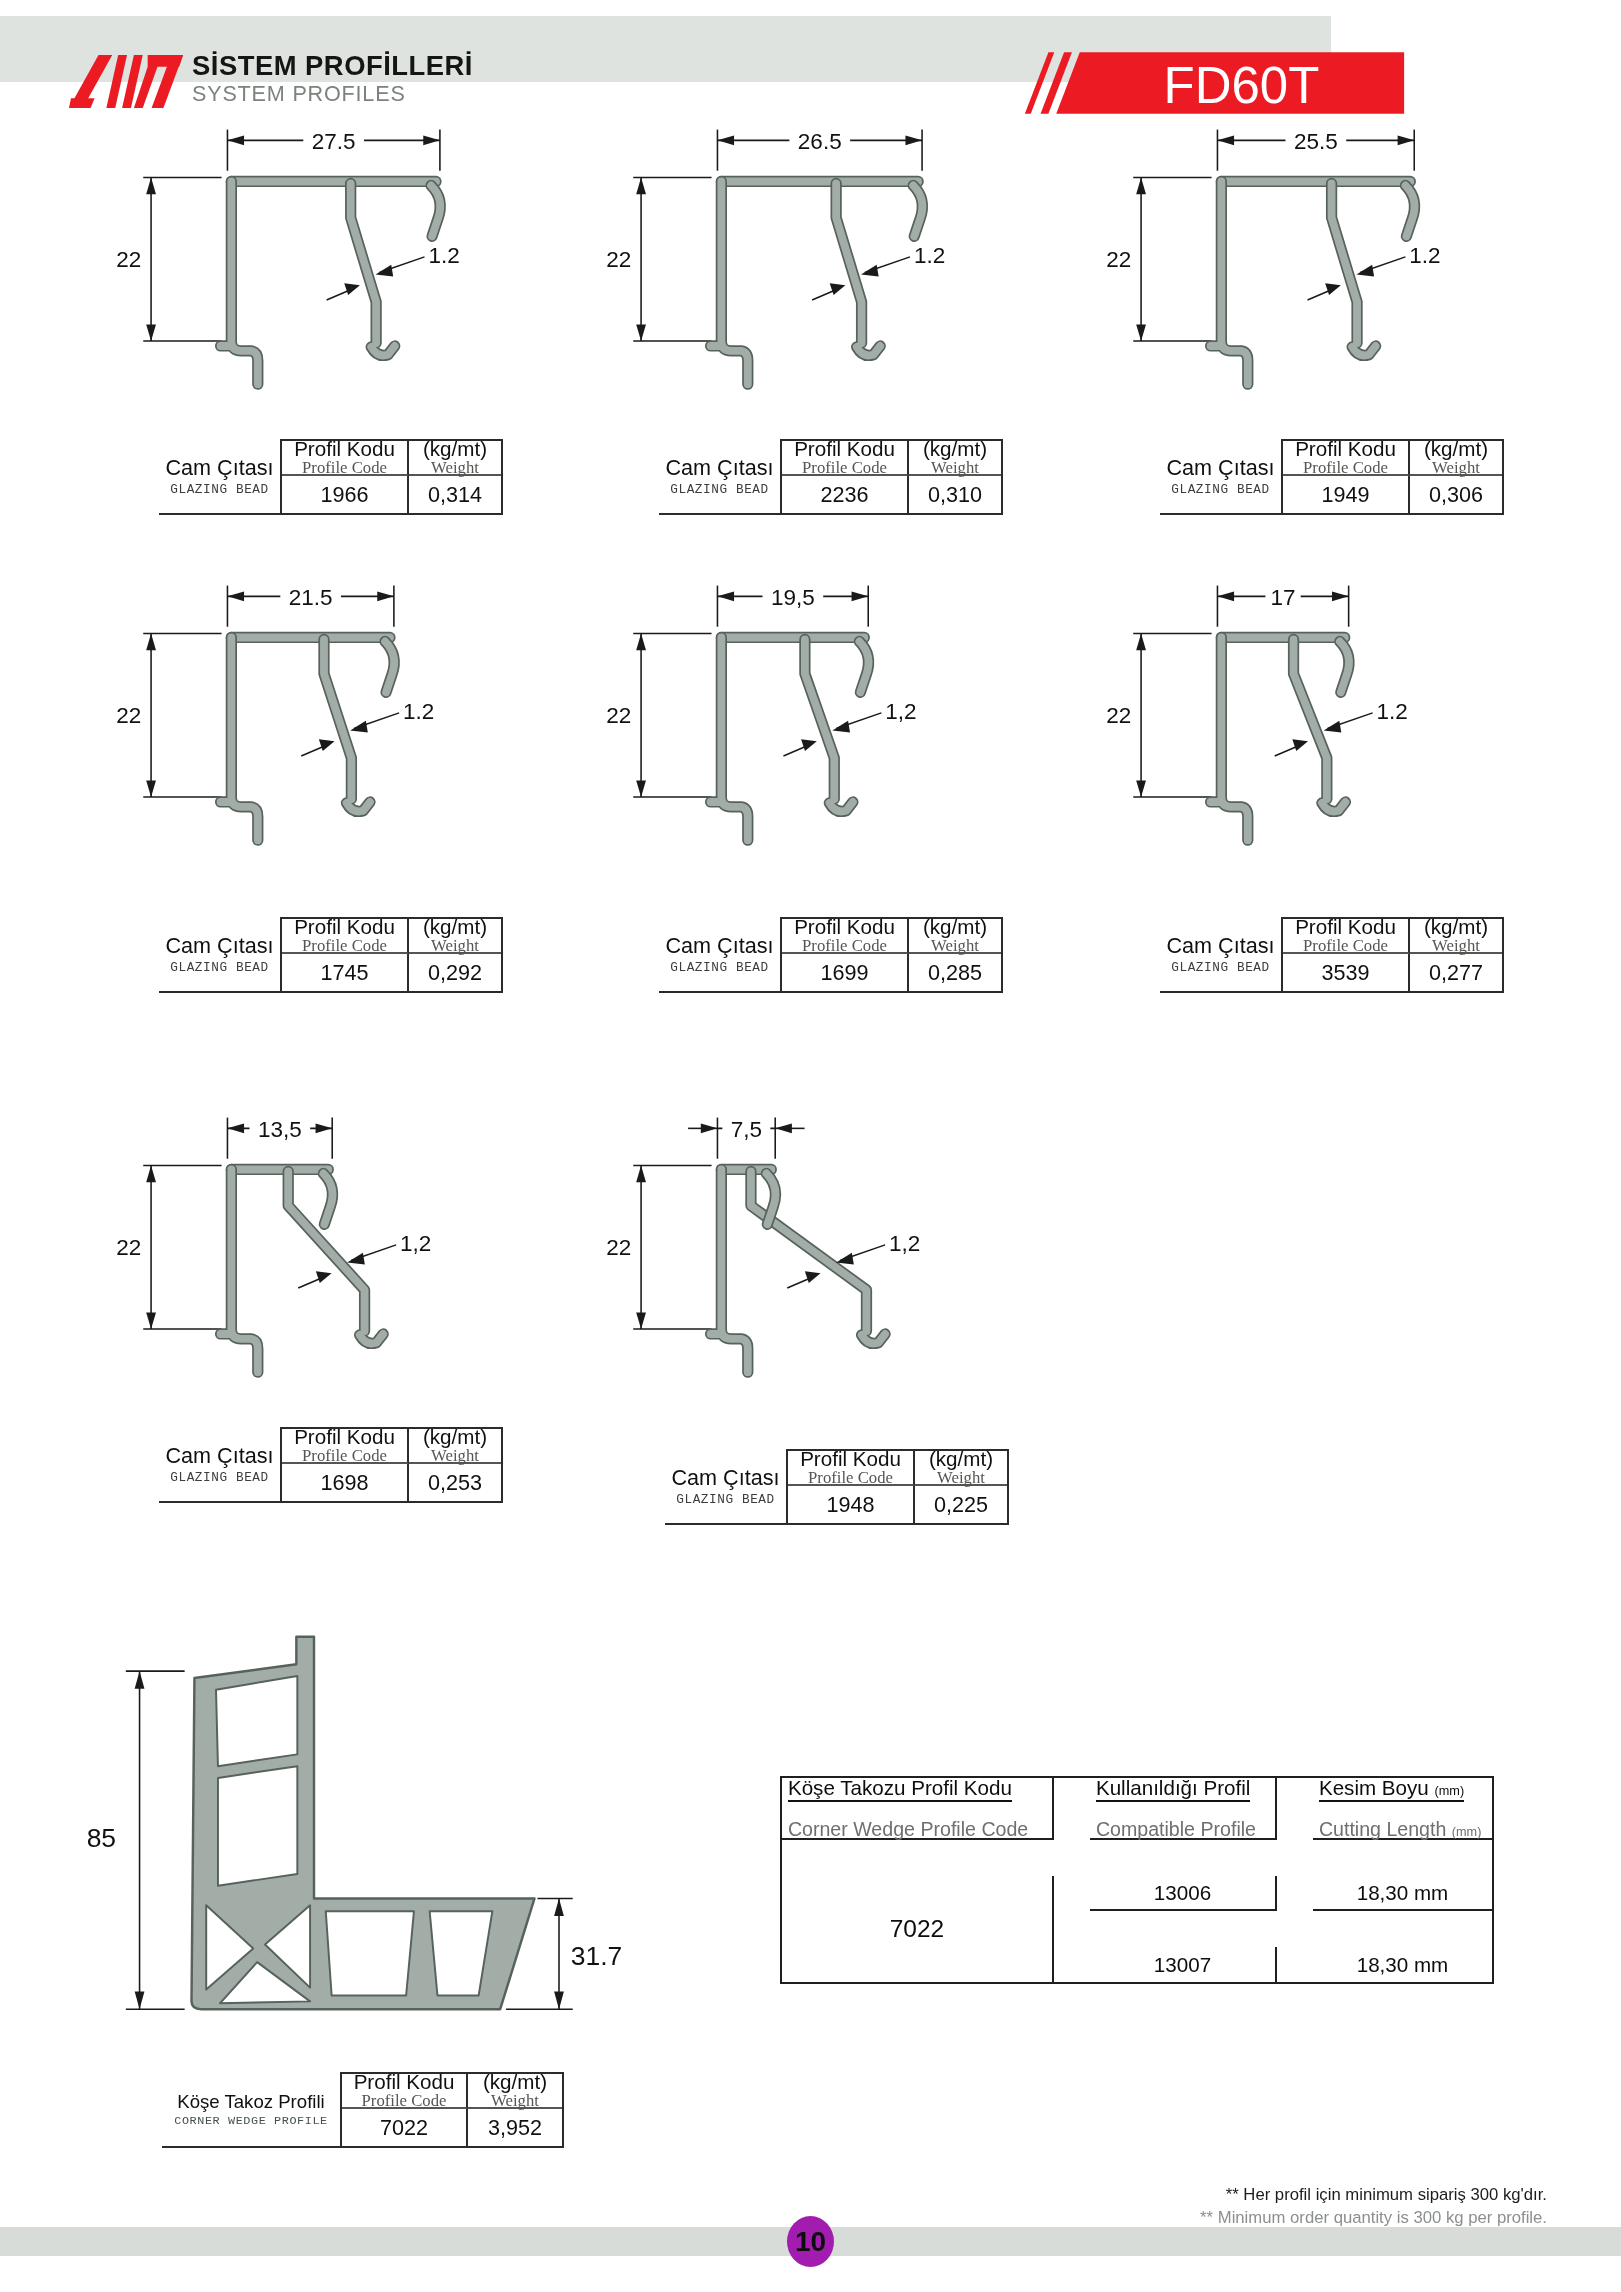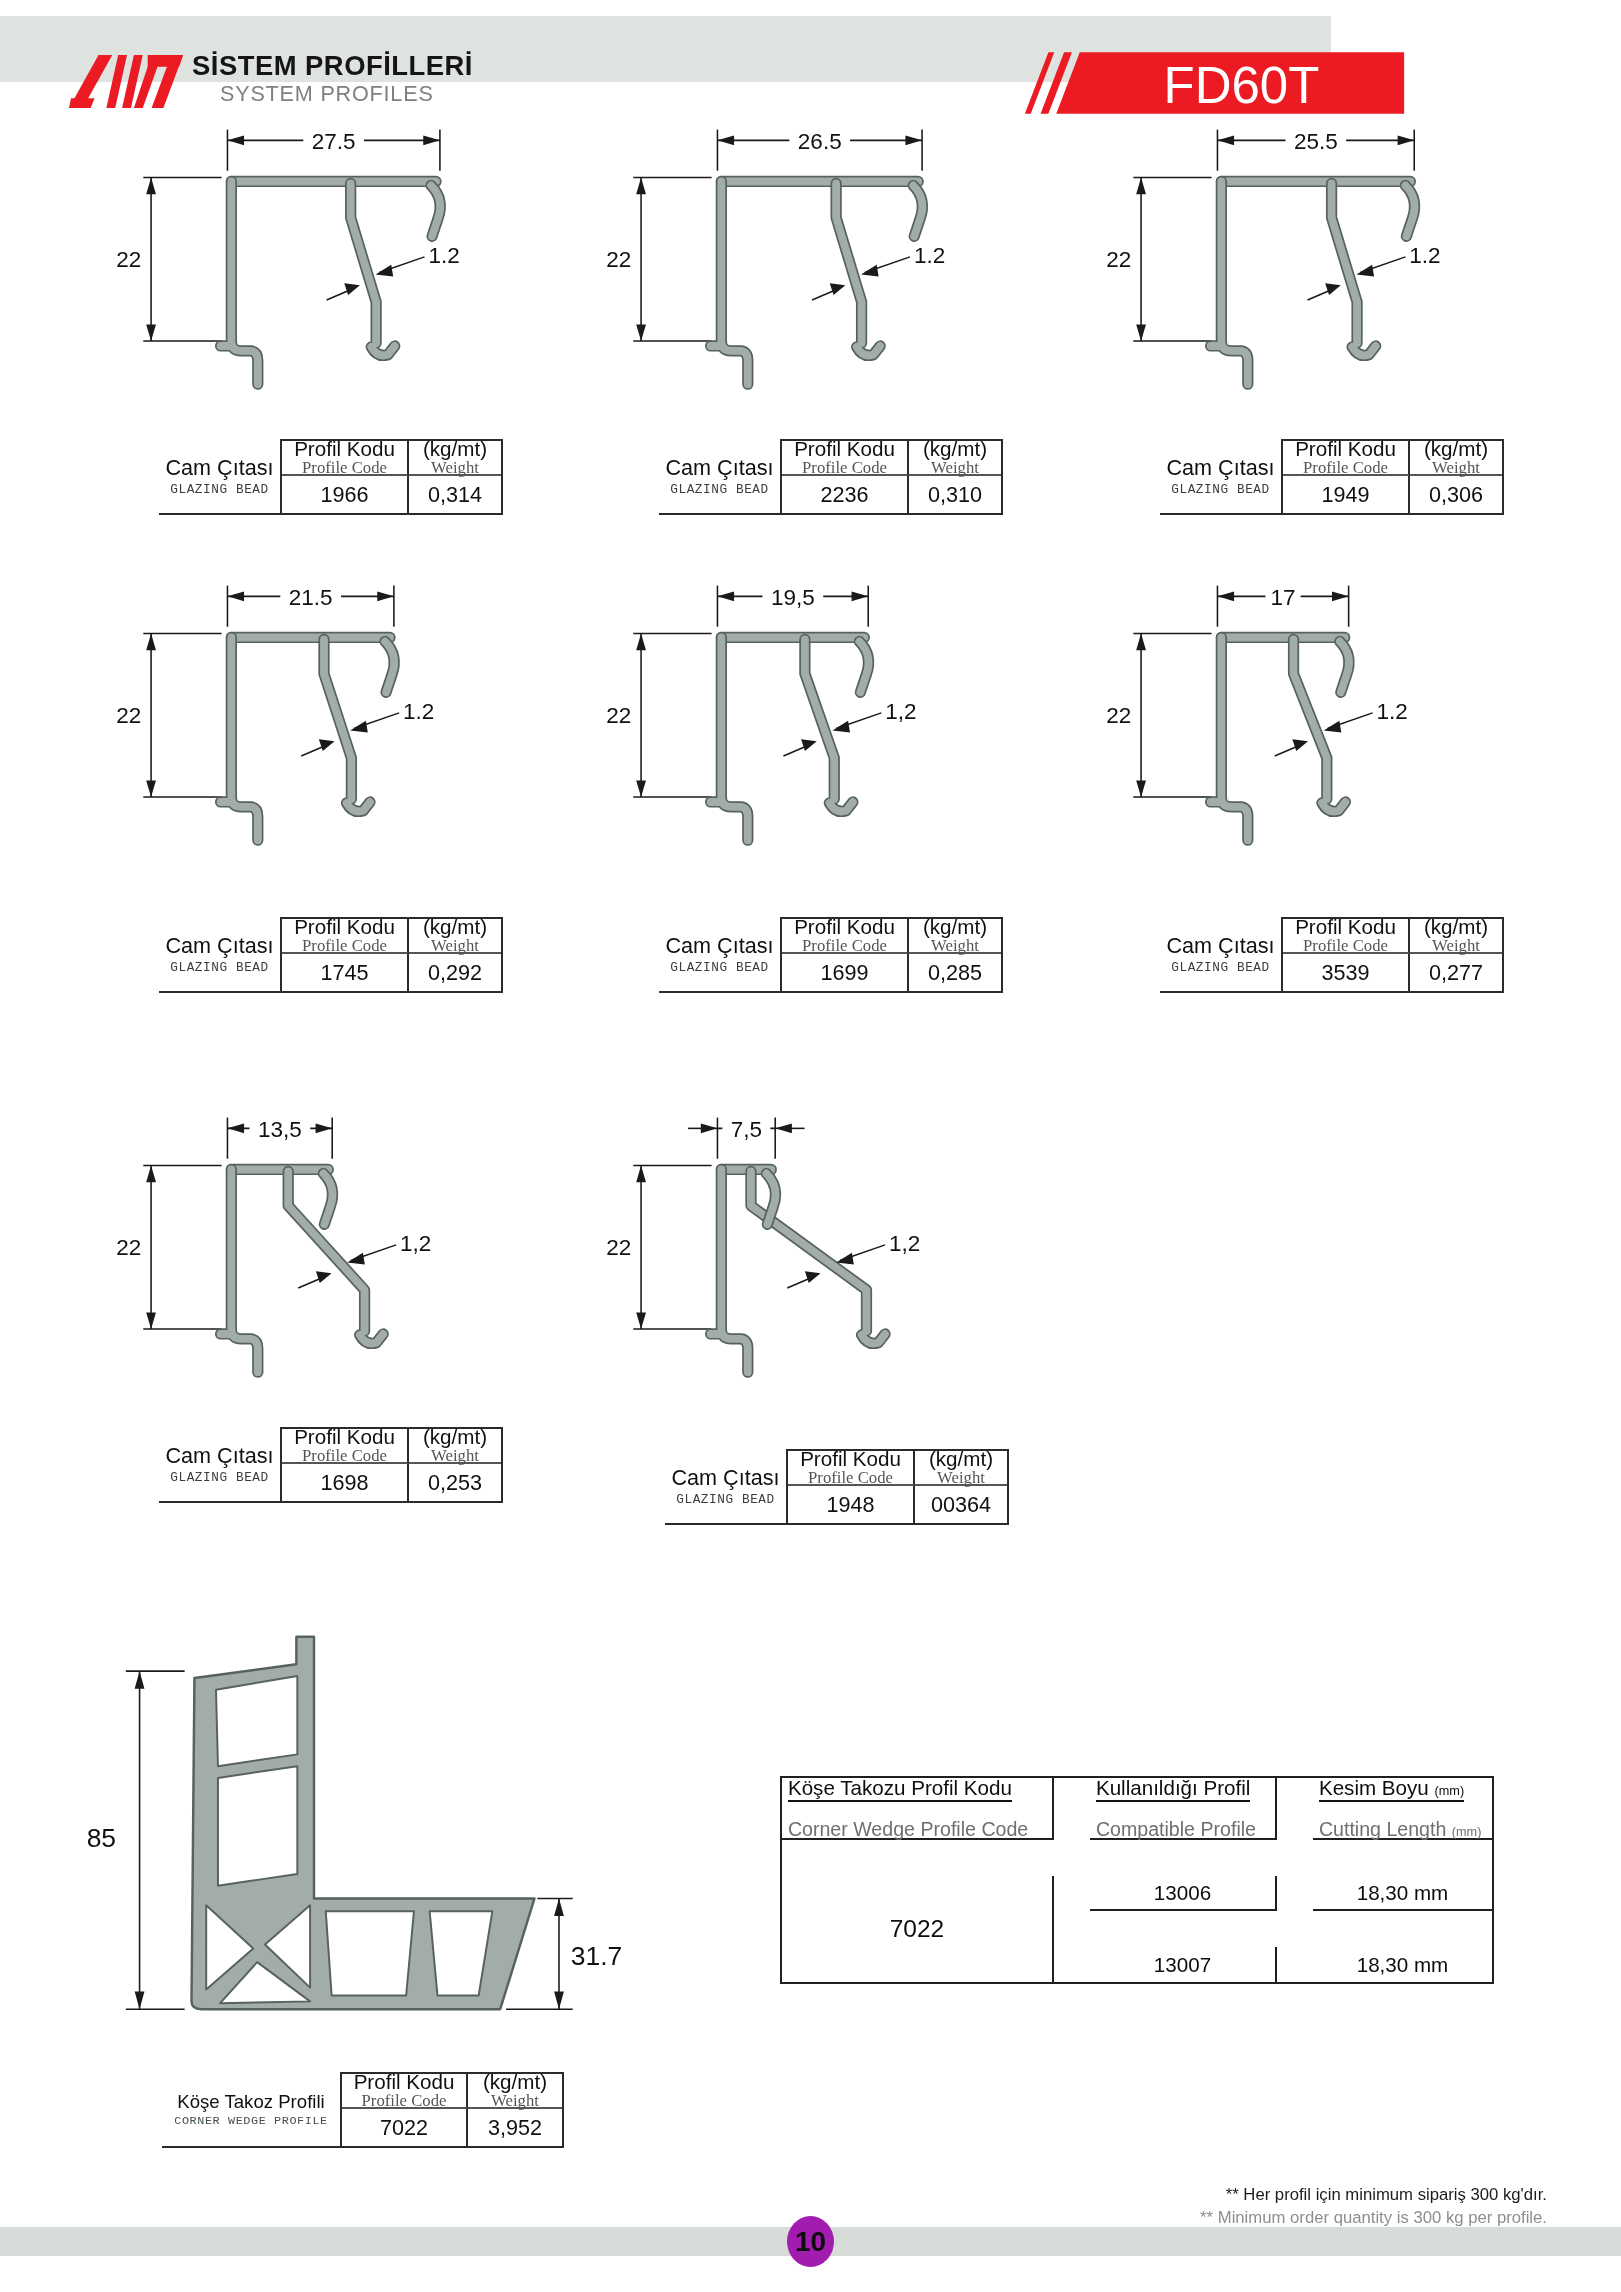--- a/index.html
+++ b/index.html
@@ -4,21 +4,21 @@
 <style>
   html,body{margin:0;padding:0;background:#fff;}
   .page{position:relative;width:1621px;height:2293px;background:#ffffff;
         font-family:"Liberation Sans",sans-serif;overflow:hidden;color:#111;}
 
   
   .header-bar{position:absolute;left:0;top:16px;width:1331px;height:66px;background:#dfe3df;}
   .logo-svg{position:absolute;left:69px;top:35px;width:118px;height:61px;}
   .header-titles{position:absolute;left:192px;top:36px;line-height:1.05;}
   .title-tr{font-size:27.4px;font-weight:bold;color:#151515;letter-spacing:0.5px;}
-  .title-en{font-size:21.6px;color:#7d827d;letter-spacing:0.8px;margin-top:2px;margin-left:28px;}
+  .title-en{font-size:21.6px;color:#7d827d;letter-spacing:0.8px;margin-top:2px;}
   .banner-svg{position:absolute;left:1019px;top:36px;width:392px;height:62px;}
 
   
   .bead-table{position:absolute;display:grid;grid-template-columns:123px 127px 92px;
               grid-template-rows:37px 37px;border-bottom:2.5px solid #2b2b2b;border-right:2px solid #2b2b2b;}
   .bt-left{grid-row:1/3;border-right:2px solid #2b2b2b;display:flex;flex-direction:column;
            justify-content:center;align-items:center;}
   .bt-name{font-size:21.6px;color:#101010;}
   .bt-name-en{font-family:Liberation Mono, monospace;font-size:12.7px;color:#3c3c3a;letter-spacing:0.6px;margin-top:1px;text-align:right;}
   .bt-head{border-top:2px solid #2b2b2b;border-bottom:2px solid #555;display:flex;flex-direction:column;
@@ -433,21 +433,21 @@
     </div>
     <div class="bt-head col2">
       <div class="bt-h-tr">Profil Kodu</div>
       <div class="bt-h-en">Profile Code</div>
     </div>
     <div class="bt-head">
       <div class="bt-h-tr">(kg/mt)</div>
       <div class="bt-h-en">Weight</div>
     </div>
     <div class="bt-val col2">1948</div>
-    <div class="bt-val">00364</div>
+    <div class="bt-val">0,225</div>
       </div>
     </div>
 
   <svg style="position:absolute;left:69px;top:1617px;width:588px;height:412px" viewBox="0 0 600 420">
 
     <path d="M128,62 L125,392 Q125,400 135,400 L440,400 L475,287 L250,287 L250,20 L232,20 L232,48 Z" fill="#a2ada8" stroke="#57625d" stroke-width="2.5" stroke-linejoin="round"></path>
 
     <g fill="#ffffff" stroke="#57625d" stroke-width="2" stroke-linejoin="round">
       <path d="M150,74 L233,60 L233,140 L152,152 Z"></path>
       <path d="M152,164 L233,152 L233,262 L152,274 Z"></path>

